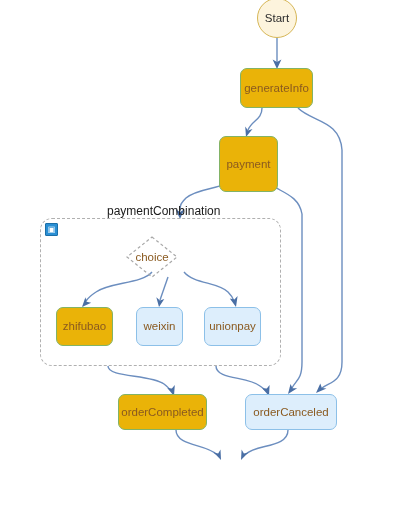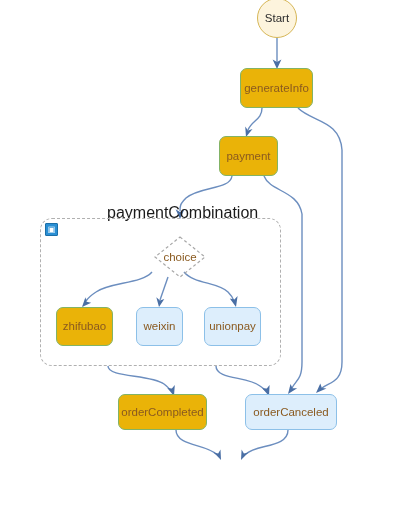--- a/index.html
+++ b/index.html
@@ -76,21 +76,21 @@
   .group-box {
     position: absolute;
     box-sizing: border-box;
     border: 1.3px dashed #b0b0b0;
     border-radius: 12px;
     background: transparent;
   }
   .group-label {
     position: absolute;
     color: #1a1a1a;
-    font-size: 16px;
+    font-size: 12px;
     white-space: nowrap;
   }
   .group-badge {
     position: absolute;
     width: 11px;
     height: 11px;
     background: #2a8fd4;
     border: 1px solid #1b6fa8;
     border-radius: 1px;
     display: flex;
@@ -207,25 +207,25 @@
   </div>
 
   <div class="node terminal" style="left:257px; top:-2px; width:40px; height:40px;">
     <span>Start</span>
   </div>
 
   <div class="node box-green" style="left:240px; top:68px; width:73px; height:40px;">
     <span>generateInfo</span>
   </div>
 
-  <div class="node box-green" style="left:219px; top:136px; width:59px; height:40px;">
+  <div class="node box-green" style="left:219px; top:136px; width:59px; height:56px;">
     <span>payment</span>
   </div>
 
-  <div class="diamond-wrap" style="left:154px; top:236px; width:52px; height:42px;">
+  <div class="diamond-wrap" style="left:126px; top:236px; width:52px; height:42px;">
     <svg width="52" height="42" viewBox="0 0 52 42">
       <polygon class="diamond-shape" points="26,1 51,21 26,41 1,21"></polygon>
     </svg>
     <div class="diamond-label">choice</div>
   </div>
 
   <div class="node box-blue" style="left:136px; top:307px; width:47px; height:39px;">
     <span>weixin</span>
   </div>
 

